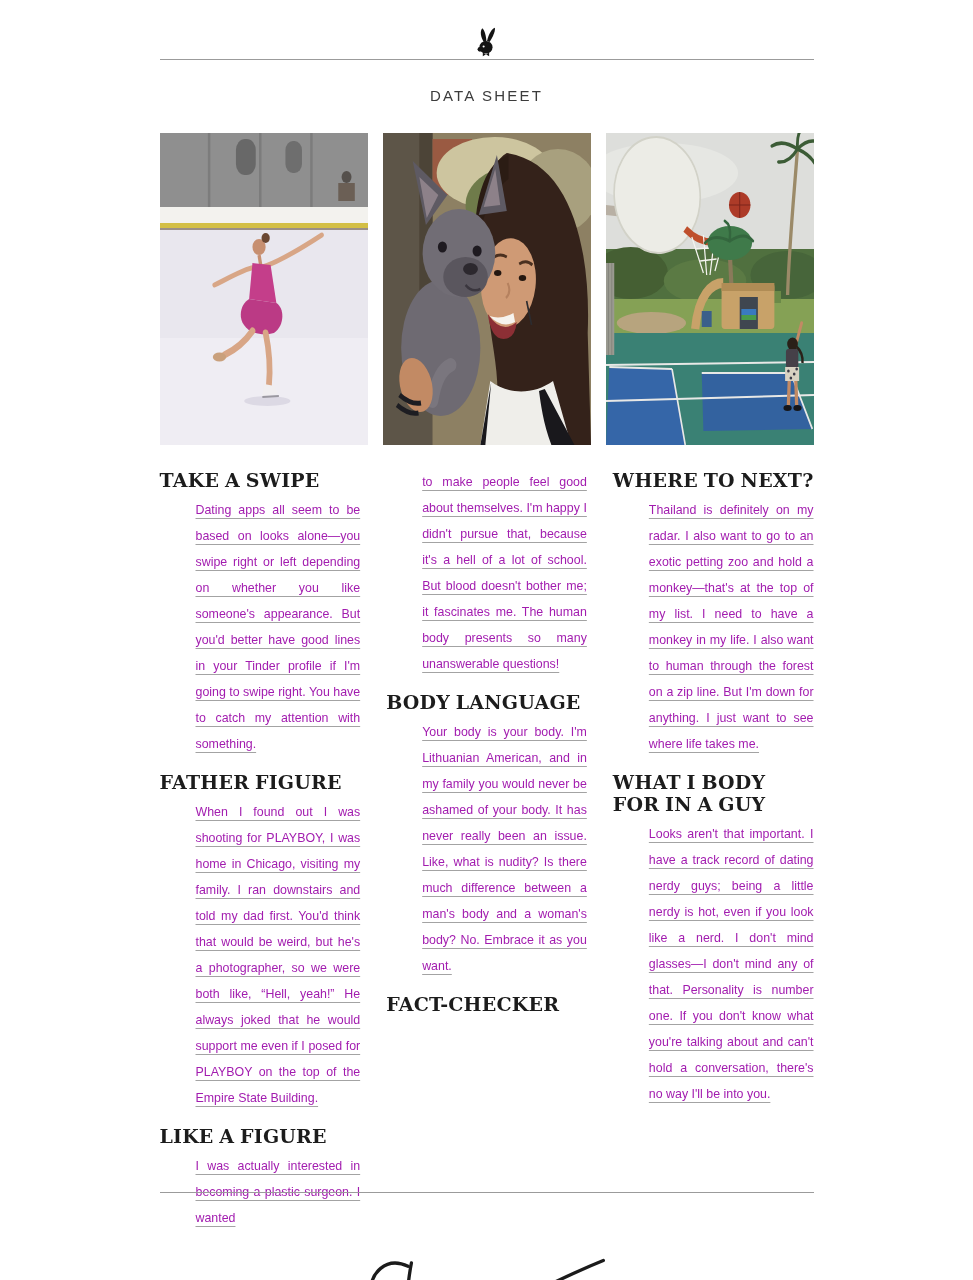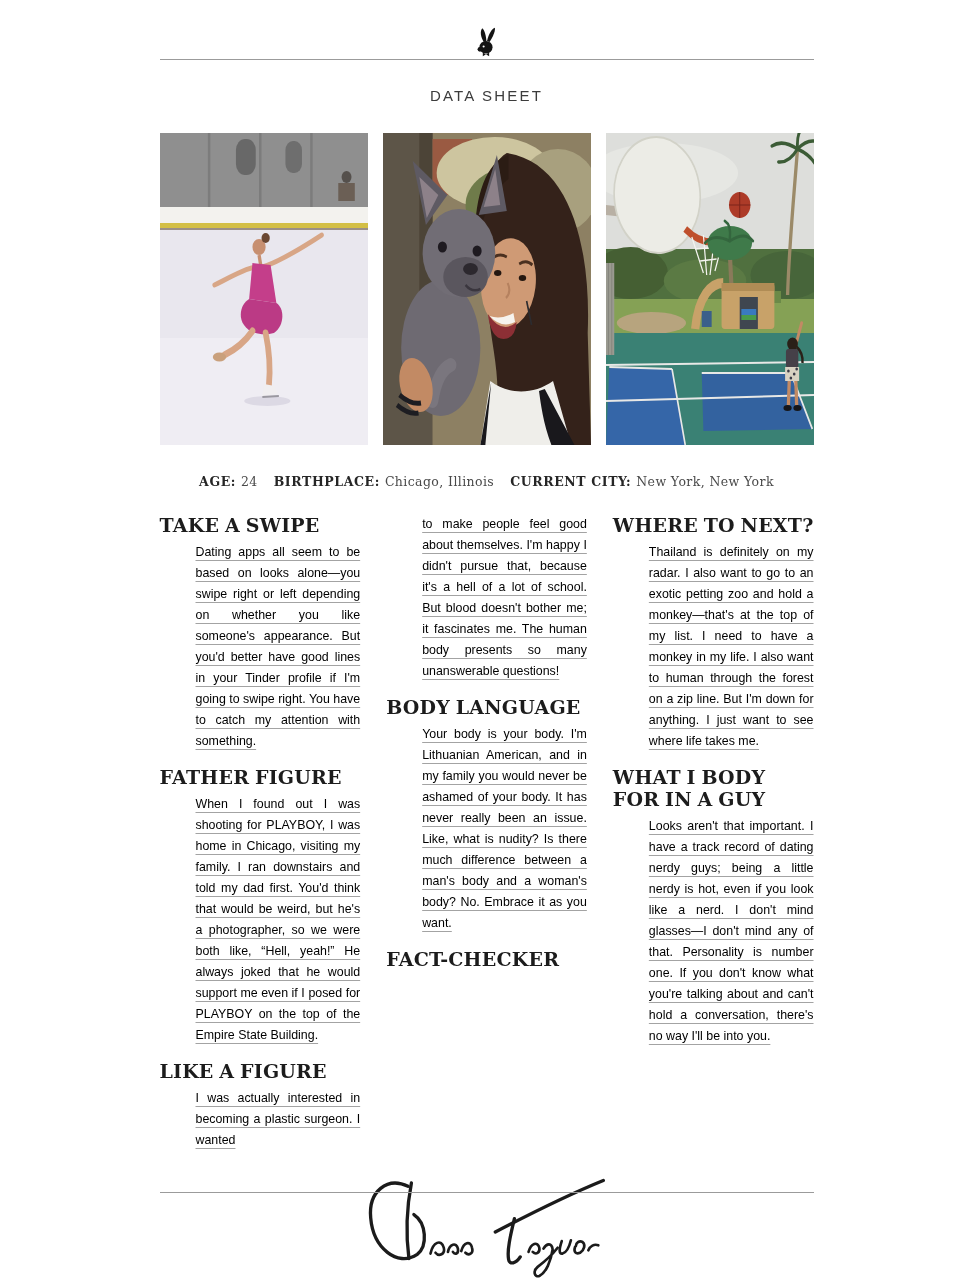--- a/index.html
+++ b/index.html
@@ -46,23 +46,23 @@
   .sec-h {
     font-family:"DejaVu Serif", serif;
     font-weight:700; font-size:19px;
     letter-spacing:0.2px; word-spacing:-1px;
     color:#1c1c1c;
     margin:14px 0 6px 0;
   }
   .col .sec-h:first-child { margin-top:0; }
   .sec-p {
     margin:0 0 8px 36px;
-    font-size:12.4px; line-height:21px;
+    font-size:12.4px; line-height:26px;
     text-align:justify;
-    color:#000000;
+    color:#a21caf;
     text-decoration:underline;
     text-decoration-color:#a3a3a3;
     text-decoration-thickness:1px;
     text-underline-offset:3.5px;
   }
   .sig { text-align:center; margin-top:14px; }
   .sig svg { width:252px; height:108px; }
   .insta {
     text-align:center; margin-top:4px;
     font-size:11.5px; font-weight:700; letter-spacing:0.4px; color:#2b2b2b;padding-left:18px;
@@ -240,21 +240,20 @@
             <circle cx="224" cy="245" r="1.6"></circle>
             <circle cx="231" cy="236" r="1.6"></circle>
           </g>
         <path d="M222,248 L221,272 M230,248 L231,272" stroke="#c28a64" stroke-width="4"></path>
         <ellipse cx="220" cy="275" rx="5" ry="3" fill="#16161a"></ellipse>
         <ellipse cx="232" cy="275" rx="5" ry="3" fill="#16161a"></ellipse>
       </svg>
     </figure>
   </div>
 
-  <div class="stats" id="stats"><span class="stat"><span class="stat-label">AGE: </span><span class="stat-value">24</span></span><span class="stat"><span class="stat-label">BIRTHPLACE: </span><span class="stat-value">Chicago, Illinois</span></span><span class="stat"><span class="stat-label">CURRENT CITY: </span><span class="stat-value">New York, New York</span></span></div>
 
   <div class="columns" id="columns">
       <div class="col">
         <h3 class="sec-h">TAKE A SWIPE</h3>
         <p class="sec-p">Dating apps all seem to be based on looks alone—you swipe right or left depending on whether you like someone's appearance. But you'd better have good lines in your Tinder profile if I'm going to swipe right. You have to catch my attention with something.</p>
         <h3 class="sec-h">FATHER FIGURE</h3>
         <p class="sec-p">When I found out I was shooting for PLAYBOY, I was home in Chicago, visiting my family. I ran downstairs and told my dad first. You'd think that would be weird, but he's a photographer, so we were both like, “Hell, yeah!” He always joked that he would support me even if I posed for PLAYBOY on the top of the Empire State Building.</p>
         <h3 class="sec-h">LIKE A FIGURE</h3>
         <p class="sec-p">I was actually interested in becoming a plastic surgeon. I wanted</p>
       </div>

